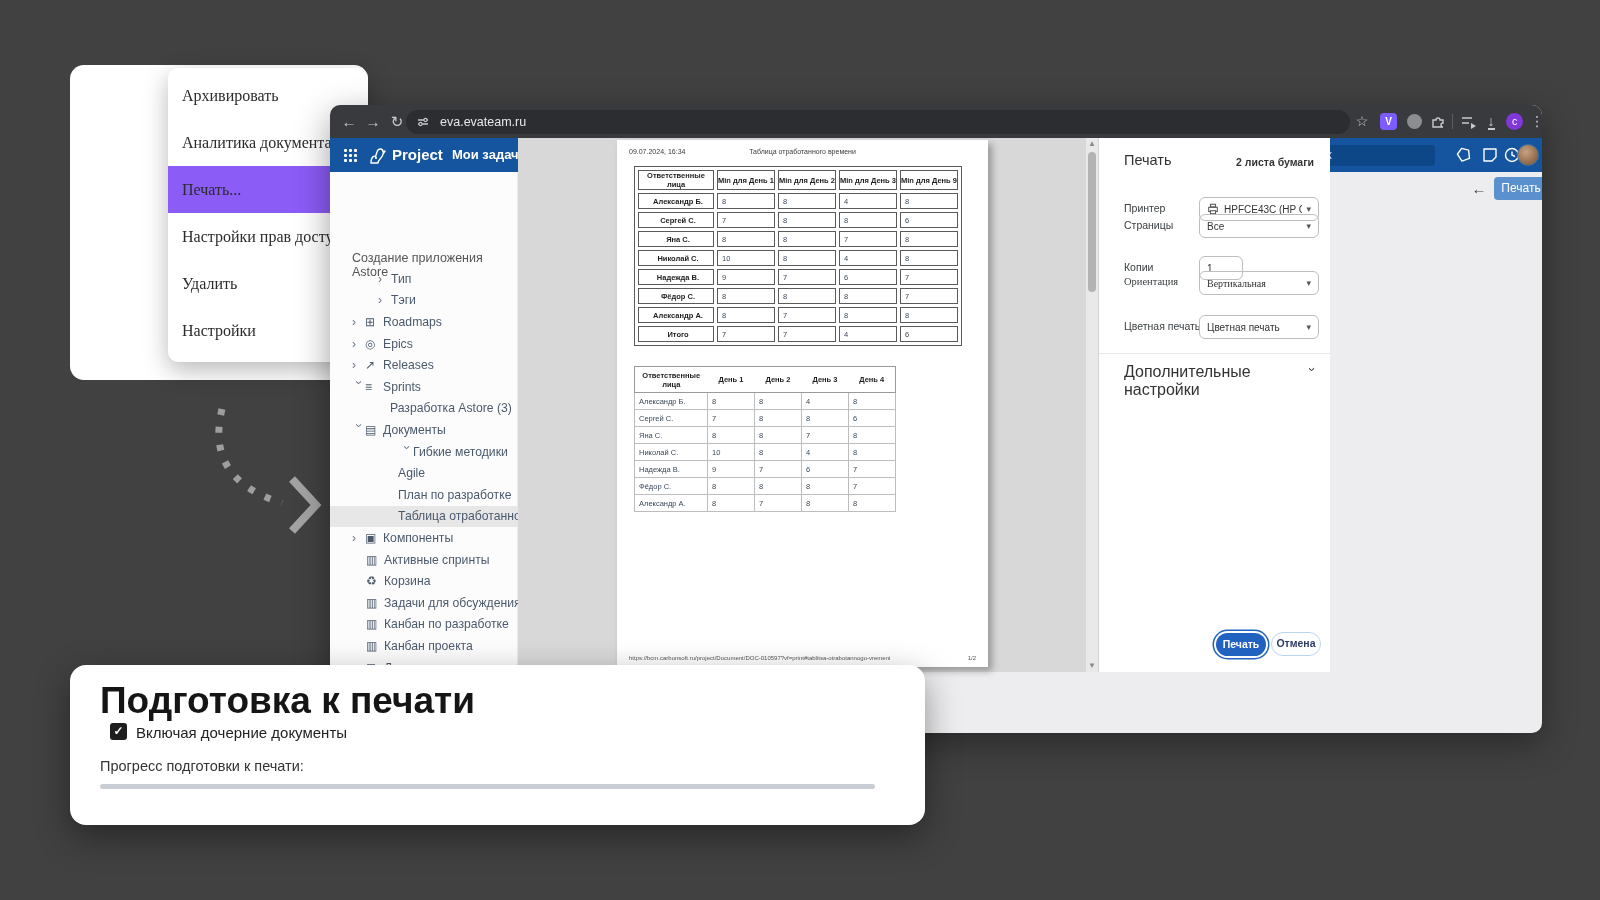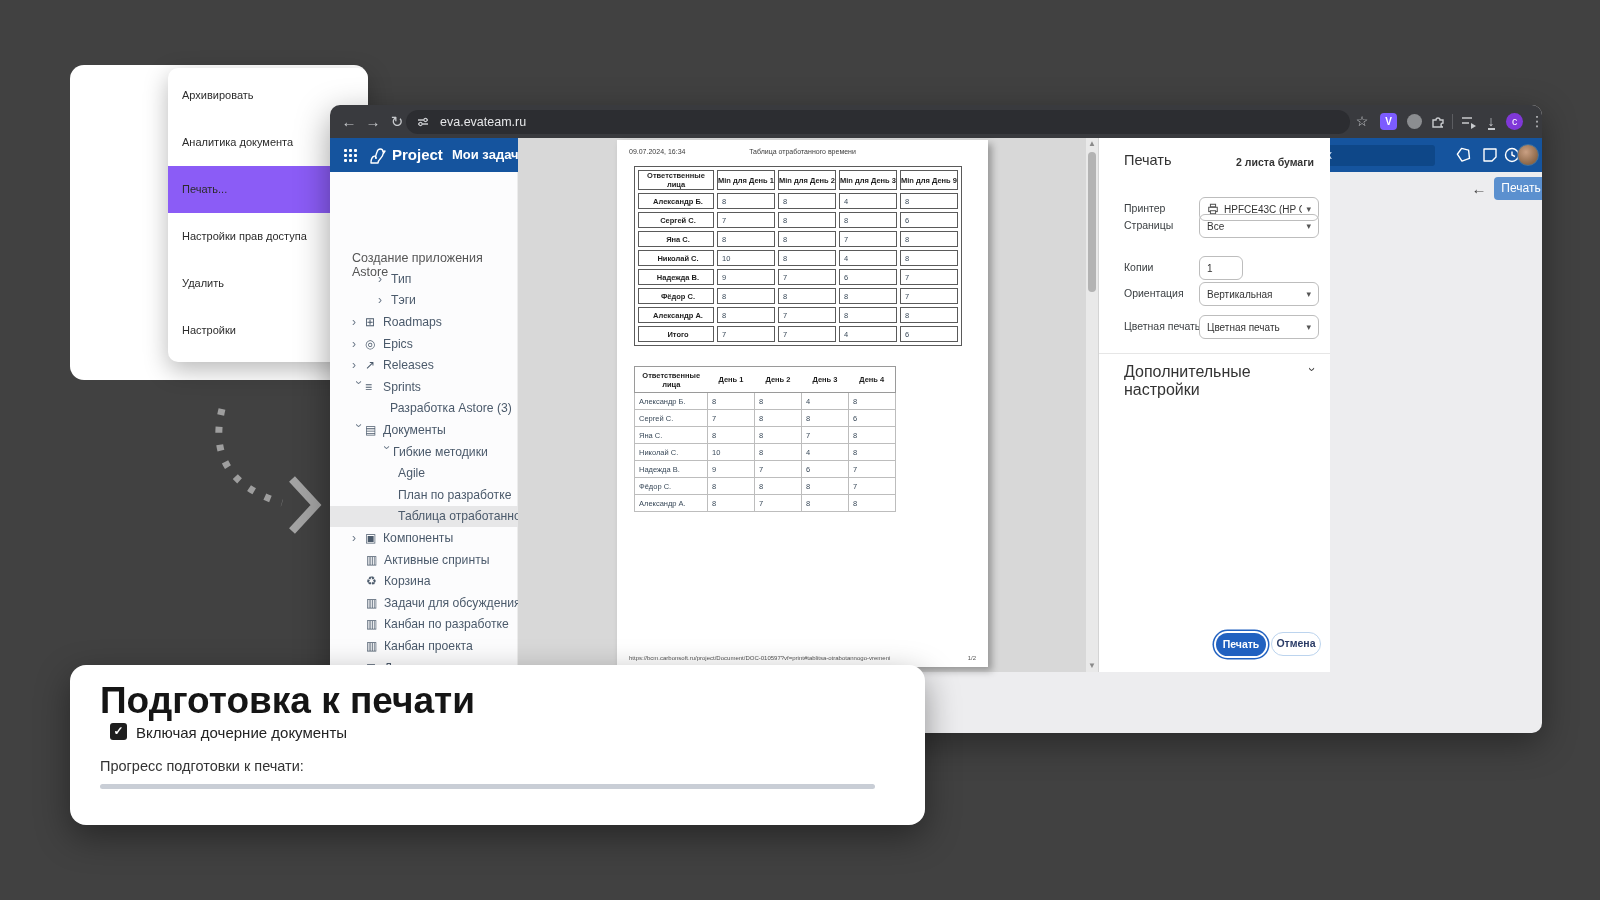--- a/index.html
+++ b/index.html
@@ -5,21 +5,21 @@
   * { margin:0; padding:0; box-sizing:border-box; }
   html,body { width:1600px; height:900px; }
   body { background:#414141; font-family:"Liberation Sans", sans-serif; position:relative; overflow:hidden; }
 
   
   .panel-a { position:absolute; left:70px; top:65px; width:298px; height:315px; background:#fff; border-radius:14px; z-index:1; }
 
   
   .ctx-menu { position:absolute; left:168px; top:68px; width:200px; height:294px; background:#fff; border-radius:10px;
               box-shadow:0 8px 24px rgba(0,0,0,.28); z-index:2; overflow:hidden; padding-top:4px; }
-  .menu-item { height:47px; line-height:47px; padding-left:14px; font-size:11px; color:#2b2b2b; white-space:nowrap; }
+  .menu-item { height:47px; line-height:47px; padding-left:14px; font-size:16px; color:#2b2b2b; white-space:nowrap;font-family:Liberation Serif, serif; }
   .menu-item.hl { background:#8b5cf6; }
 
   
   .arrow-svg { position:absolute; left:200px; top:395px; z-index:3; }
 
   
   .browser { position:absolute; left:330px; top:105px; width:1212px; height:628px; border-radius:10px; overflow:hidden;
              box-shadow:0 10px 34px rgba(0,0,0,.38); z-index:10; background:#ededef; }
   .chrome-bar { position:absolute; left:0; top:0; width:100%; height:33px; background:#393a3e; }
   .nav-ic { position:absolute; top:0; height:33px; line-height:33px; color:#c8cacd; font-size:15px; text-align:center; width:22px; }
@@ -240,21 +240,21 @@
           <span class="sb-lbl">Sprints</span>
         </div>
         <div class="sb-row" style="top: 225.6px; padding-left: 60px;">
           <span class="sb-lbl">Разработка Astore (3)</span>
         </div>
         <div class="sb-row" style="top: 247.2px; padding-left: 22px;">
           <span class="chev down">›</span>
           <span class="sb-ic">▤</span>
           <span class="sb-lbl">Документы</span>
         </div>
-        <div class="sb-row" style="top: 268.8px; padding-left: 50px;">
+        <div class="sb-row" style="top: 268.8px; padding-left: 50px; margin-left: 20px;">
           <span class="chev down">›</span>
           <span class="sb-lbl">Гибкие методики</span>
         </div>
         <div class="sb-row" style="top: 290.4px; padding-left: 68px;">
           <span class="sb-lbl">Agile</span>
         </div>
         <div class="sb-row" style="top: 312px; padding-left: 68px;">
           <span class="sb-lbl">План по разработке</span>
         </div>
         <div class="sb-row sel" style="top: 333.6px; padding-left: 68px;">
@@ -467,21 +467,21 @@
             <span class="val">Все</span>
             <span class="caret">▾</span>
           </div>
         </div>
         <div class="pd-row" style="top: 118px;">
           <div class="pd-lbl">Копии</div>
           <div class="pd-ctl narrow">
             <span class="val">1</span>
           </div>
         </div>
-        <div class="pd-row" style="top: 144px;">
+        <div class="pd-row" style="top: 133px; font-family: Liberation Serif, serif;">
           <div class="pd-lbl">Ориентация</div>
           <div class="pd-ctl">
             <span class="val">Вертикальная</span>
             <span class="caret">▾</span>
           </div>
         </div>
         <div class="pd-row" style="top: 177px;">
           <div class="pd-lbl">Цветная печать</div>
           <div class="pd-ctl">
             <span class="val">Цветная печать</span>

